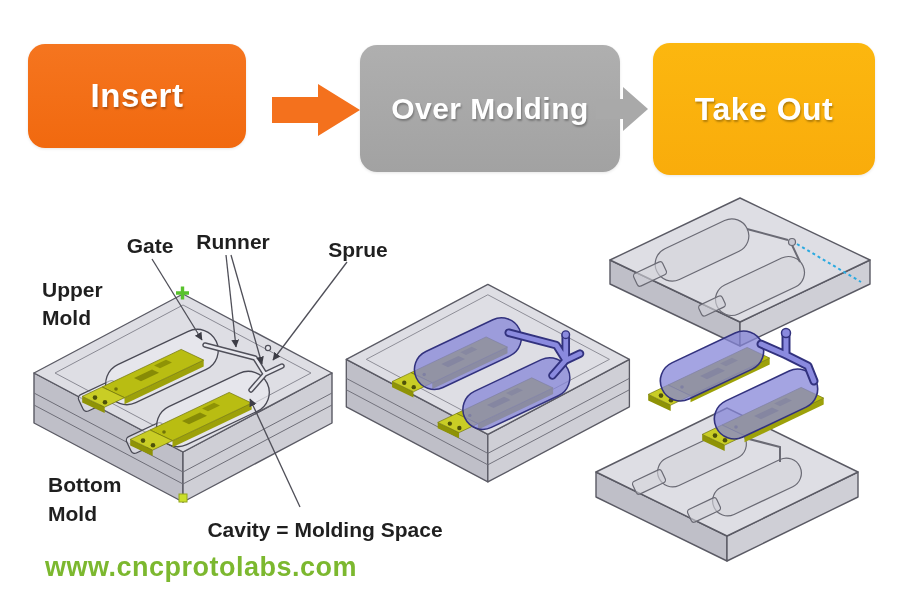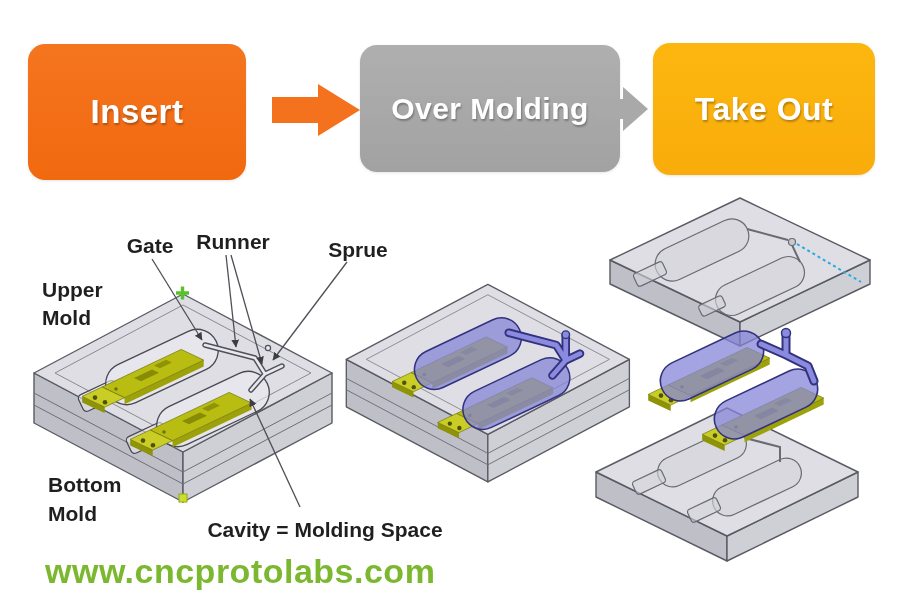--- a/index.html
+++ b/index.html
@@ -7,21 +7,21 @@
     position:relative;width:900px;height:600px;background:#ffffff;
     font-family:"Liberation Sans",sans-serif;overflow:hidden;
   }
   
   .step{
     position:absolute;border-radius:17px;display:flex;align-items:center;justify-content:center;
     color:#fff;font-weight:700;letter-spacing:.5px;
     box-shadow:0 1px 3px rgba(0,0,0,.10);
   }
   .step span{text-shadow:1px 2px 2px rgba(0,0,0,.28);}
-  .step-insert{left:28px;top:44px;width:218px;height:136px;font-size:33px;
+  .step-insert{left:28px;top:44px;width:218px;height:104px;font-size:33px;
     background:linear-gradient(180deg,#F5751F 0%,#F1690F 100%);}
   .step-over{left:360px;top:45px;width:260px;height:127px;font-size:30px;
     background:linear-gradient(180deg,#AFAFAF 0%,#A2A2A2 100%);}
   .step-take{left:653px;top:43px;width:222px;height:132px;font-size:32px;
     background:linear-gradient(180deg,#FCB70F 0%,#F9AC0B 100%);}
   .arrow{position:absolute;}
   .arrow-1{left:272px;top:84px;}
   .arrow-2{left:596px;top:82px;}
   
   .diagram{position:absolute;left:0;top:0;}
@@ -34,21 +34,21 @@
   .seam{stroke:#6E6E78;stroke-width:1;fill:none;}
   .inset{stroke:#8A8A94;stroke-width:1;fill:none;}
   .cavity-outline{fill:#EDEDF2;fill-opacity:.55;stroke:#4A4A55;stroke-width:1.3;}
   .engrave{fill:#D3D3DB;fill-opacity:.6;stroke:#6A6A74;stroke-width:1.2;}
   .channel-dark{stroke:#50505A;stroke-width:5.5;fill:none;stroke-linejoin:round;stroke-linecap:round;}
   .channel-light{stroke:#E8E8EE;stroke-width:2.6;fill:none;stroke-linejoin:round;stroke-linecap:round;}
   .tube-dark{stroke:#32327E;stroke-width:9;fill:none;stroke-linejoin:round;stroke-linecap:round;}
   .tube-light{stroke:#8A8ADF;stroke-width:5;fill:none;stroke-linejoin:round;stroke-linecap:round;}
   .overmold{fill:#8484D8;fill-opacity:.74;stroke:#32327E;stroke-width:1.6;}
   .watermark{
-    position:absolute;left:45px;top:552px;font-size:34px;font-weight:700;color:#7CB82F;
+    position:absolute;left:45px;top:552px;font-size:27px;font-weight:700;color:#7CB82F;
     letter-spacing:.5px;
   }
 </style>
 </head>
 <body>
 
 <div class="canvas">
 
   <div class="step step-insert">
     <span>Insert</span>

